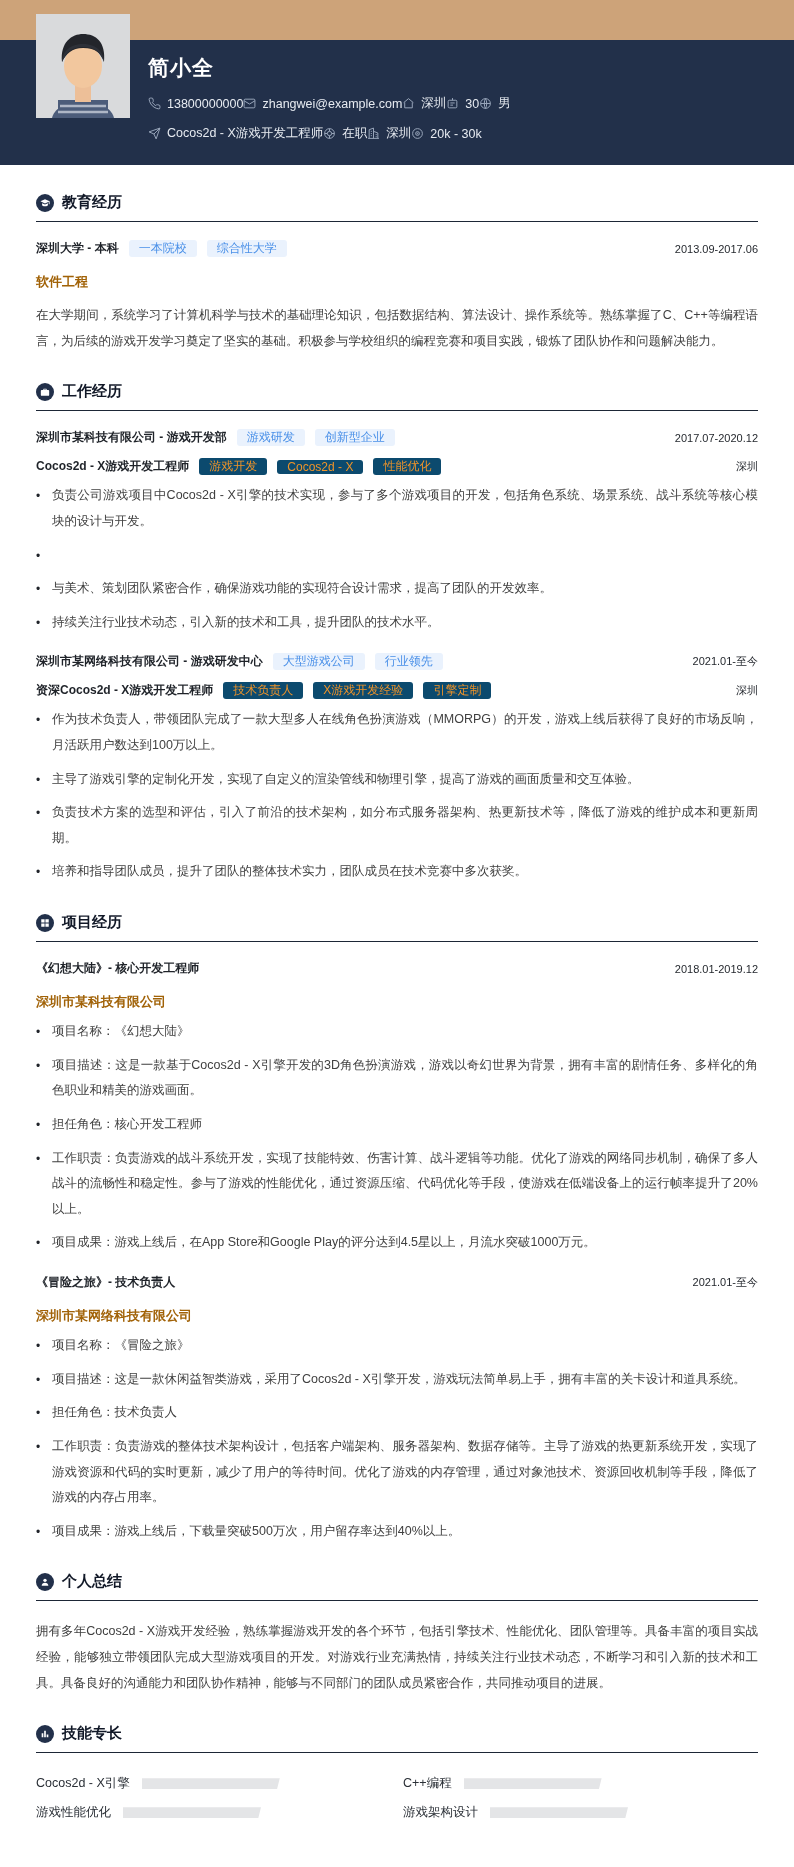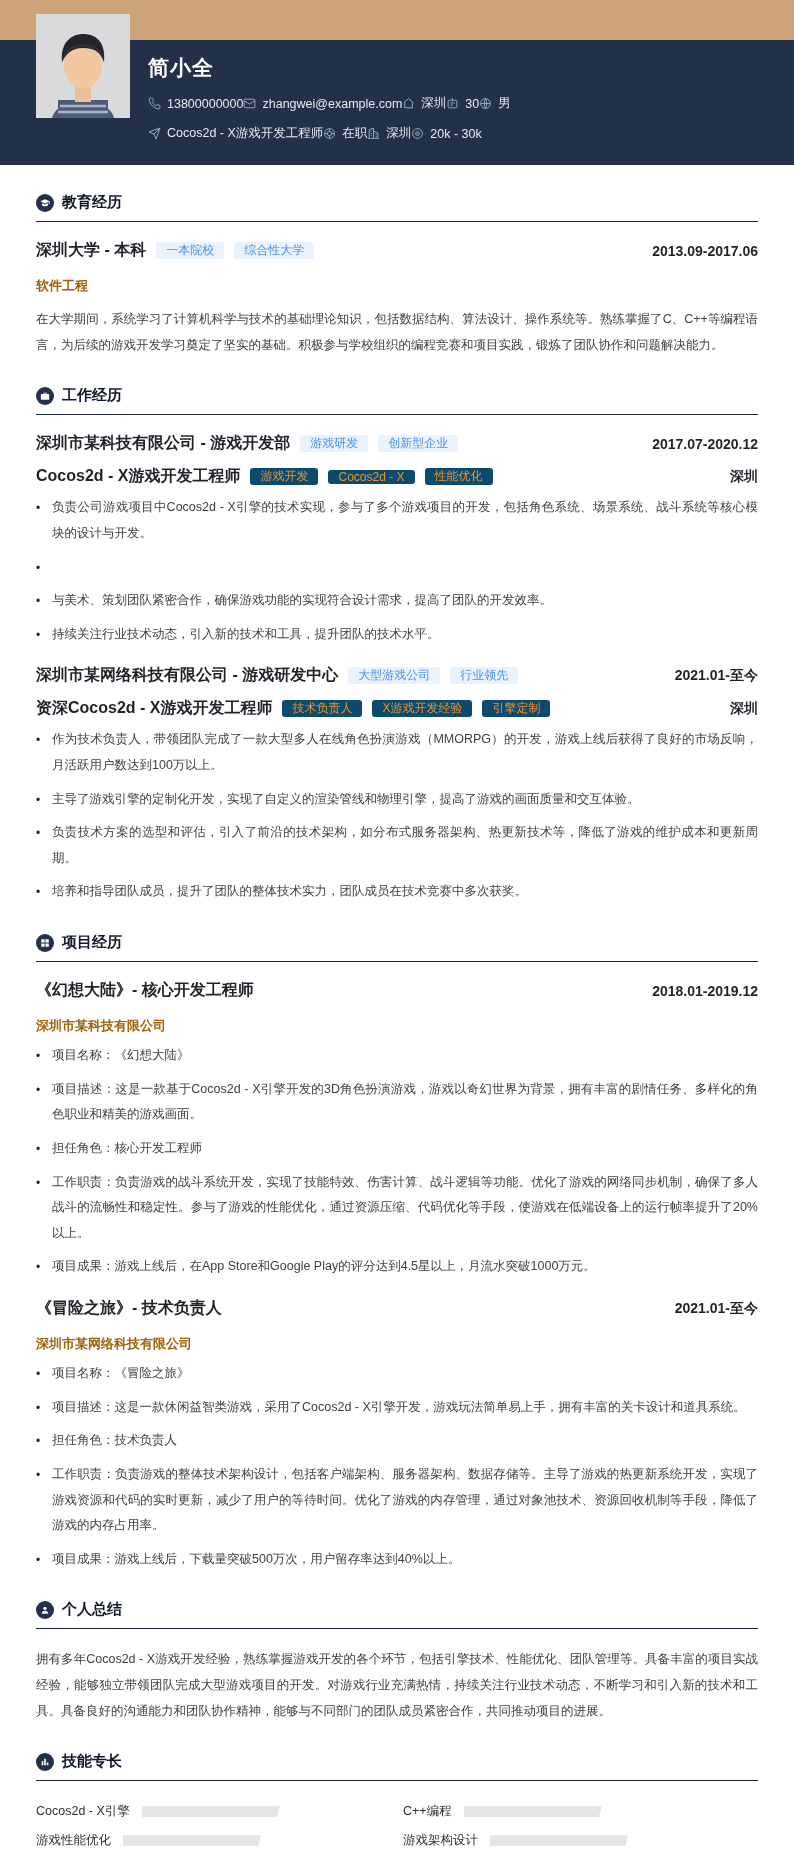--- a/index.html
+++ b/index.html
@@ -24,26 +24,26 @@
   .content { padding:0 36px 30px 36px; }
 
   .section-header { display:flex; align-items:center; gap:8px; margin-top:28px;
     padding-bottom:9px; border-bottom:1.5px solid #1d2736; }
   .section-icon { width:18px; height:18px; border-radius:50%; background:#22304a;
     display:flex; align-items:center; justify-content:center; flex:0 0 auto; }
   .section-icon svg { width:10px; height:10px; fill:#ffffff; stroke:none; }
   .section-title { font-size:15px; font-weight:bold; color:#111827; }
 
   .entry-head { display:flex; align-items:center; margin-top:18px; }
-  .entry-title { font-size:16px; font-weight:bold; color:#1f2329; white-space:nowrap; }
+  .entry-title { font-size:12px; font-weight:bold; color:#1f2329; white-space:nowrap; }
   .tag { font-size:12px; padding:0 10px; border-radius:3px; margin-left:10px; white-space:nowrap; }
   .tag.blue { color:#4a90e8; background:#eaf2fd; }
   .tag.orange { color:#ee9329; background:#0c4a6e; }
   .spacer { flex:1; }
-  .entry-date { font-size:14px; font-weight:bold; color:#1f2329; white-space:nowrap; }
+  .entry-date { font-size:11px; font-weight:normal; color:#1f2329; white-space:nowrap; }
 
   .para { font-size:12.5px; line-height:2.05; color:#404040; text-align:justify; margin-top:12px; }
   .bold-line { font-size:13px; font-weight:bold; color:#a16207; margin-top:16px; }
 
   ul.bullets { list-style:none; margin-top:6px; }
   ul.bullets li { display:flex; font-size:12.5px; line-height:2.05; color:#404040; margin-top:8px; }
   ul.bullets li .dot { flex:0 0 auto; width:16px; color:#1f2329; font-size:12px; padding-top:1px; }
   ul.bullets li .btxt { text-align:justify; }
 
   .skills-grid { display:grid; grid-template-columns:1fr 1fr; column-gap:56px; row-gap:26px; margin-top:22px;gap:12px; }

